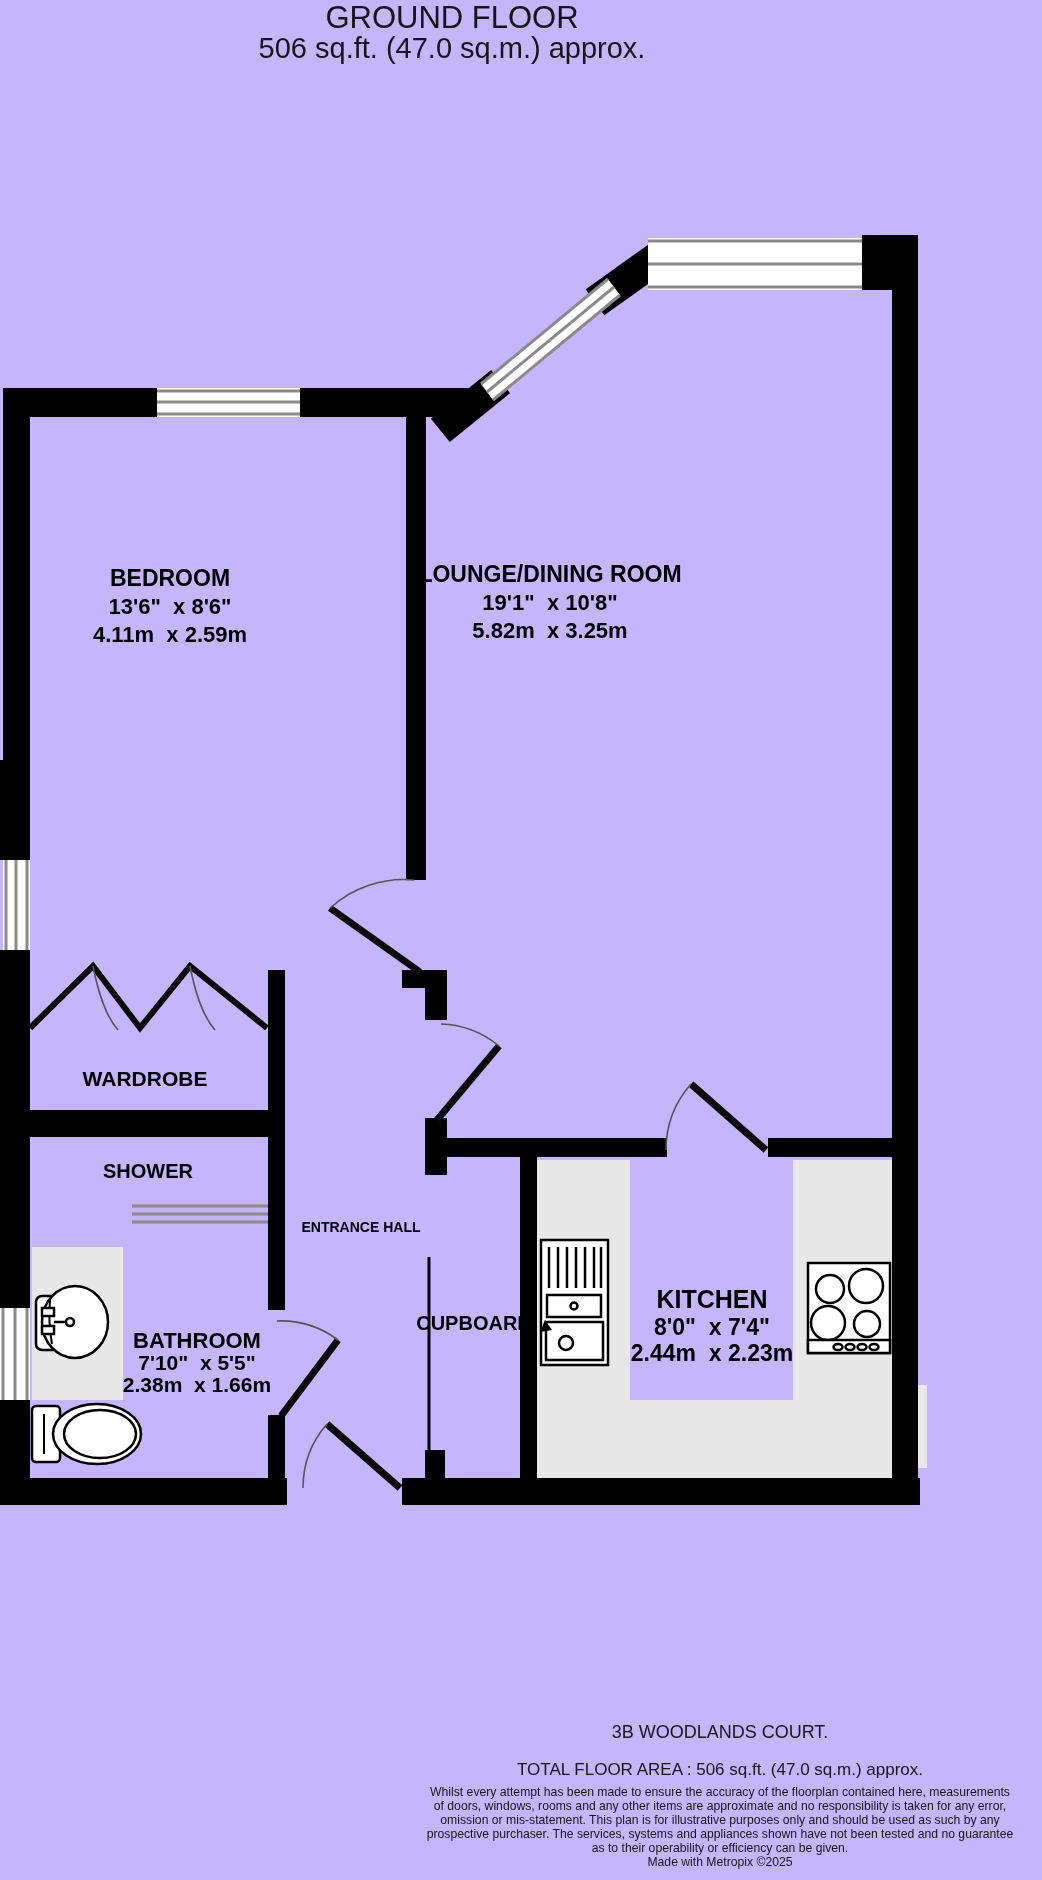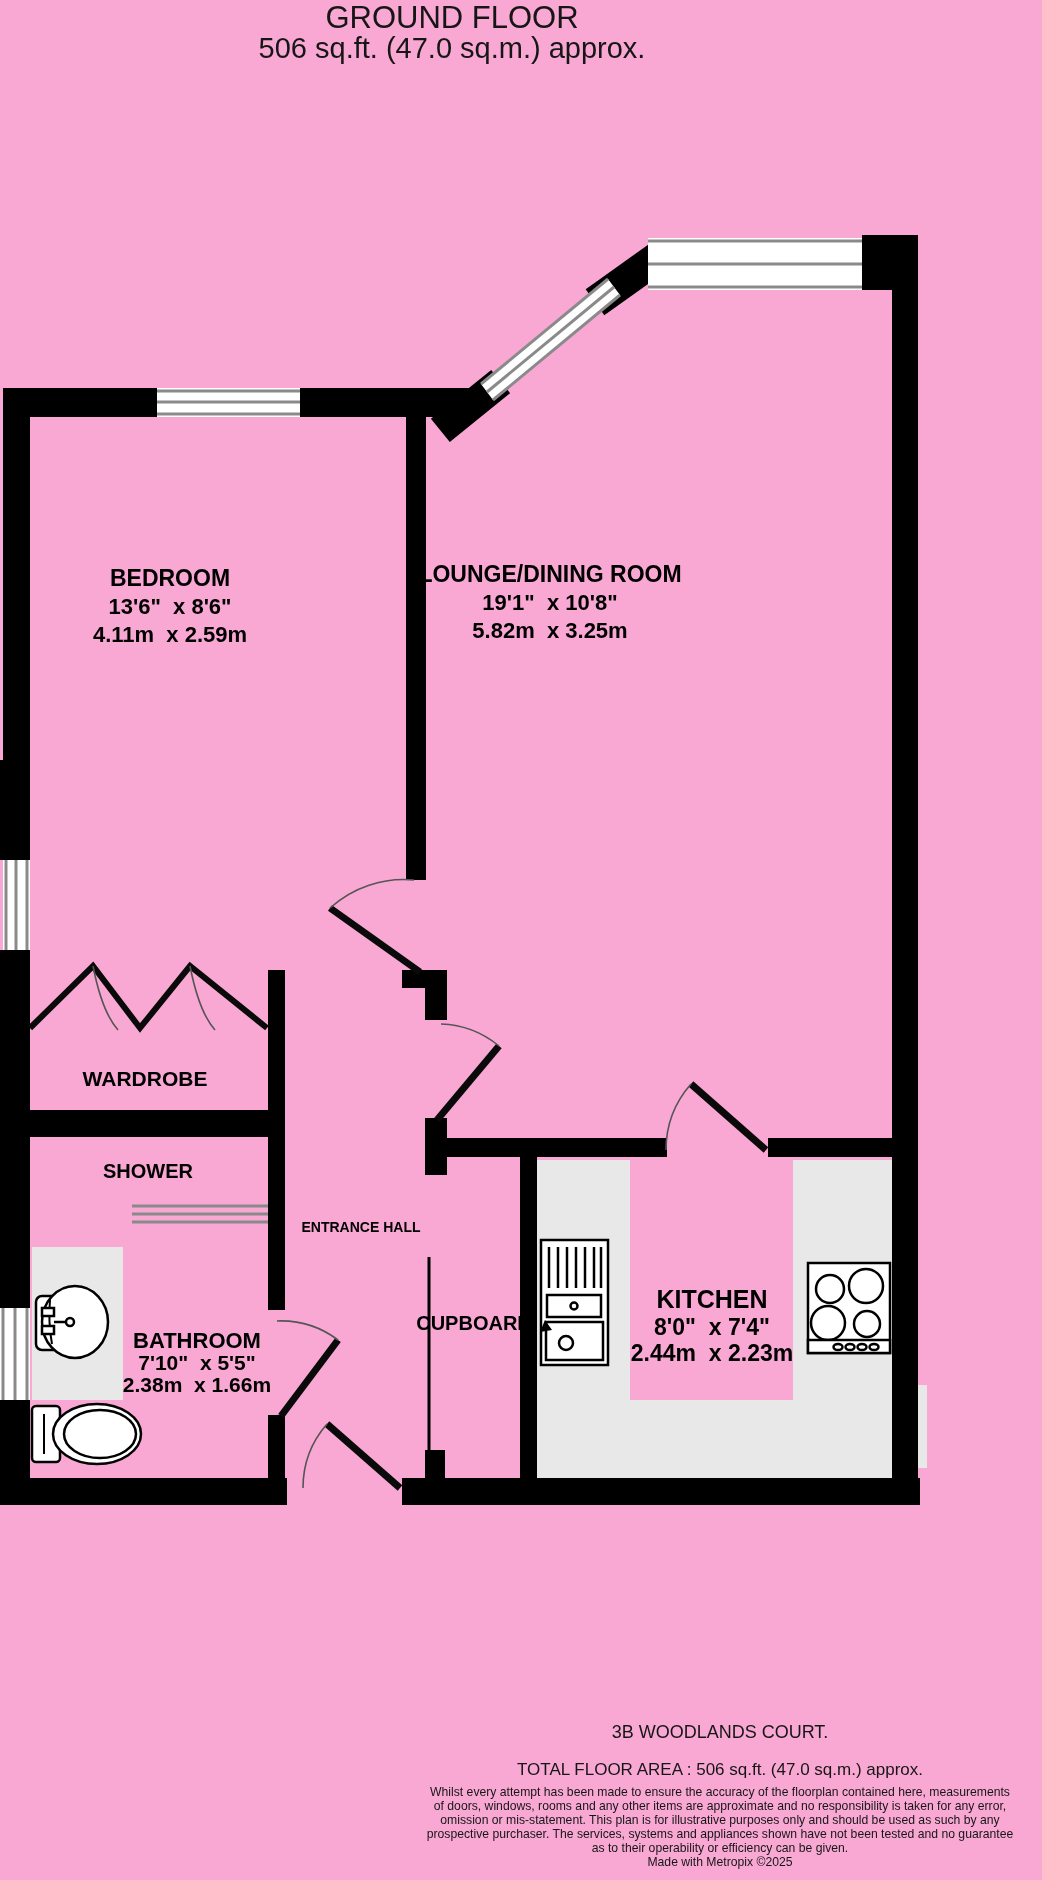--- a/index.html
+++ b/index.html
@@ -1,16 +1,16 @@
 <!DOCTYPE html>
 <html><head>
 <meta charset="utf-8">
 <style>
   html,body{margin:0;padding:0;background:#ffffff;}
-  .page{position:relative;width:1042px;height:1880px;background:#f9a8d4;overflow:hidden;
+  .page{position:relative;width:1042px;height:1880px;background:#c4b5fd;overflow:hidden;
         font-family:"Liberation Sans",sans-serif;}
   svg{display:block;}
   svg text{white-space:pre;fill:#000;font-family:"Liberation Sans",sans-serif;}
   .wall{fill:#000000;}
   .wallline{stroke:#000000;stroke-linecap:square;}
   .winline{stroke:#8a8a8a;stroke-width:3;fill:none;}
   .arc{stroke:#555555;stroke-width:1.6;fill:none;}
   .leaf{stroke:#0a0a0a;stroke-width:7;fill:none;}
   .fixture{fill:#ffffff;stroke:#000000;stroke-width:2.5;}
   .floor{fill:#e8e8e8;}

